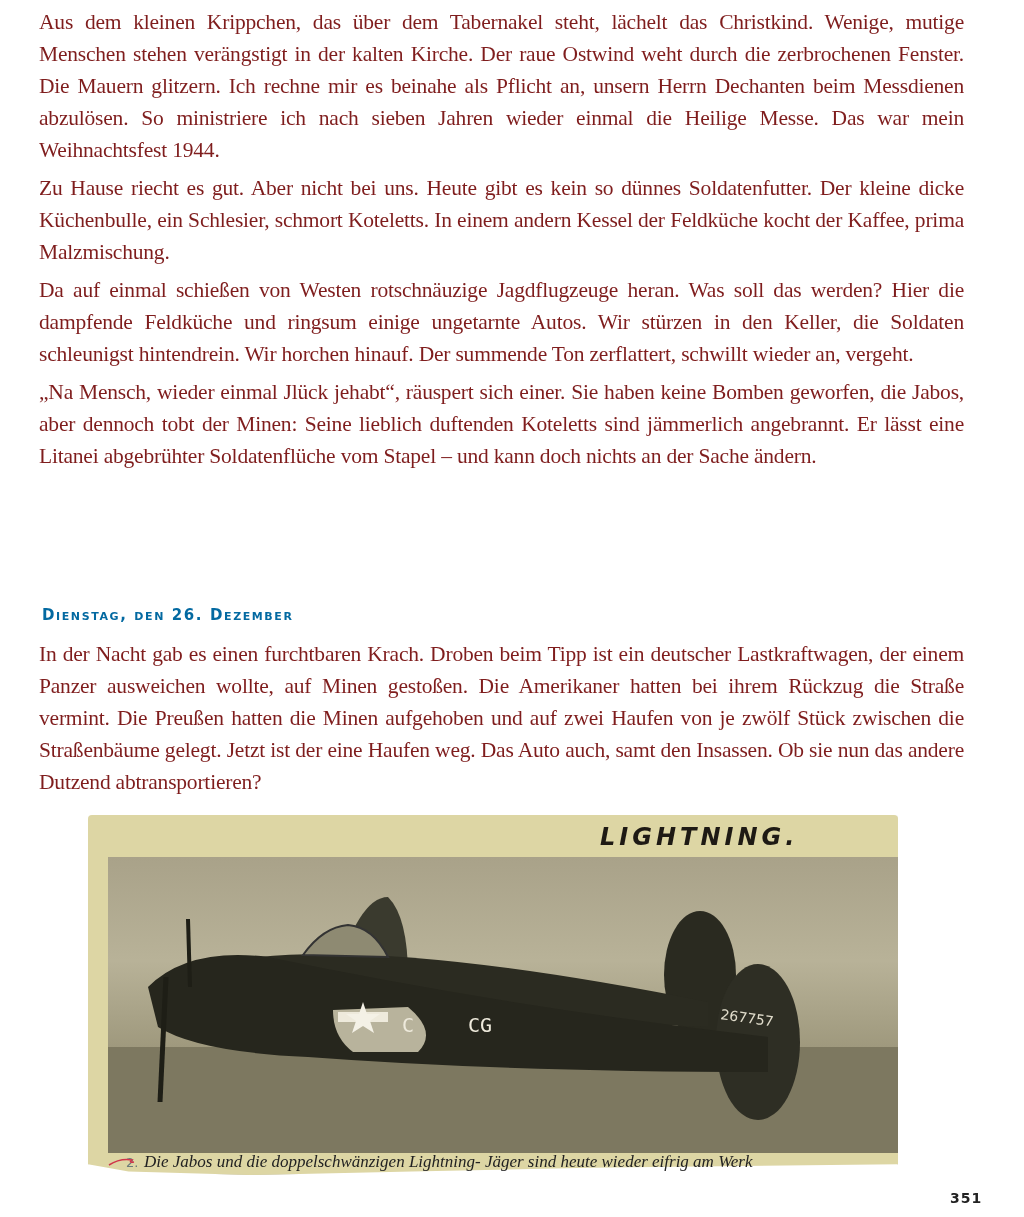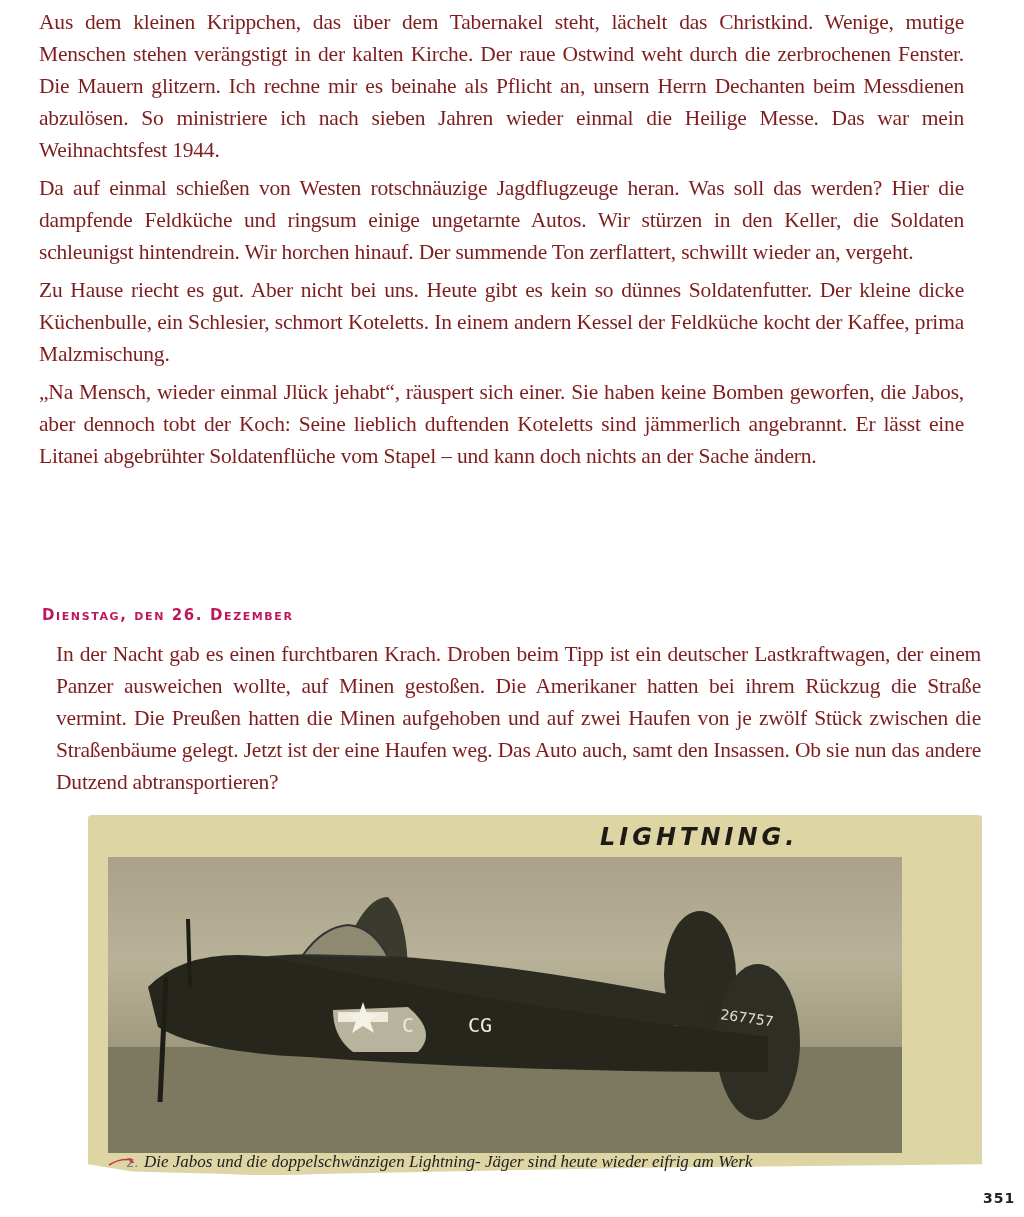--- a/index.html
+++ b/index.html
@@ -8,25 +8,25 @@
   .text-block {
     position: absolute; left: 39px; width: 925px;
     font-family: "Liberation Serif", serif; font-size: 21.5px; line-height: 32px;
     color: #7f1d1d; text-align: justify; letter-spacing: -0.2px;
   }
   .text-block p { margin: 0 0 6px 0; }
   .p1 { top: 6px; }
   .heading {
     position: absolute; left: 42px; top: 606px;
     font-family: "DejaVu Sans", sans-serif; font-weight: bold; font-size: 15px;
-    letter-spacing: 1.6px; color: #be185d; font-variant: small-caps;
+    letter-spacing: 1.6px; color: #0369a1; font-variant: small-caps;
   }
-  .p2 { top: 638px; margin-left: 17px; }
+  .p2 { top: 638px; }
   .photo {
-    position: absolute; left: 88px; top: 815px; width: 894px; height: 360px;
+    position: absolute; left: 88px; top: 815px; width: 810px; height: 360px;
     background: #ddd6a4; border-radius: 4px 4px 2px 8px;
     box-shadow: 1px 2px 3px rgba(80,70,40,0.35);
     clip-path: polygon(0 0, 100% 0, 100% 97%, 62% 98%, 40% 99%, 20% 100%, 5% 99%, 0 97%);
   }
   .photo-inner {
     position: absolute; left: 20px; top: 42px; width: 794px; height: 296px;
     background: linear-gradient(180deg, #a9a289 0%, #b8b298 35%, #9a9478 70%, #858066 100%);
     overflow: hidden;
   }
   .photo-title {
@@ -41,33 +41,32 @@
   .caption-wrap { position: absolute; left: 108px; top: 1152px; width: 870px; height: 22px; text-align: center; }
   .caption-mark { position: absolute; left: 0; top: 2px; width: 30px; height: 14px; }
   .caption {
     position: absolute; left: 36px; top: 0;
     font-family: "Liberation Serif", serif; font-style: italic; font-size: 17px; color: #222;
   }
   .page-number {
     position: absolute; left: 950px; top: 1190px;
     font-family: "DejaVu Sans", sans-serif; font-weight: bold; font-size: 14px; color: #222;
     letter-spacing: 1px;
-    margin-left: 33px;
   }
 </style>
 </head>
 <body>
 
 <div class="page">
 
   <div class="text-block p1">
     <p>Aus dem kleinen Krippchen, das über dem Tabernakel steht, lächelt das Christkind. Wenige, mutige Menschen stehen verängstigt in der kalten Kirche. Der raue Ostwind weht durch die zerbrochenen Fenster. Die Mauern glitzern. Ich rechne mir es beinahe als Pflicht an, unsern Herrn Dechanten beim Messdienen abzulösen. So ministriere ich nach sieben Jahren wieder einmal die Heilige Messe. Das war mein Weihnachtsfest 1944.</p>
+    <p>Zu Hause riecht es gut. Aber nicht bei uns. Heute gibt es kein so dünnes Soldatenfutter. Der kleine dicke Küchenbulle, ein Schlesier, schmort Koteletts. In einem andern Kessel der Feldküche kocht der Kaffee, prima Malzmischung.</p>
     <p>Da auf einmal schießen von Westen rotschnäuzige Jagdflugzeuge heran. Was soll das werden? Hier die dampfende Feldküche und ringsum einige ungetarnte Autos. Wir stürzen in den Keller, die Soldaten schleunigst hintendrein. Wir horchen hinauf. Der summende Ton zerflattert, schwillt wieder an, vergeht.</p>
-    <p>Zu Hause riecht es gut. Aber nicht bei uns. Heute gibt es kein so dünnes Soldatenfutter. Der kleine dicke Küchenbulle, ein Schlesier, schmort Koteletts. In einem andern Kessel der Feldküche kocht der Kaffee, prima Malzmischung.</p>
-    <p>„Na Mensch, wieder einmal Jlück jehabt“, räuspert sich einer. Sie haben keine Bomben geworfen, die Jabos, aber dennoch tobt der Koch: Seine lieblich duftenden Koteletts sind jämmerlich angebrannt. Er lässt eine Litanei abgebrühter Soldatenflüche vom Stapel – und kann doch nichts an der Sache ändern.</p>
+    <p>„Na Mensch, wieder einmal Jlück jehabt“, räuspert sich einer. Sie haben keine Bomben geworfen, die Jabos, aber dennoch tobt der Minen: Seine lieblich duftenden Koteletts sind jämmerlich angebrannt. Er lässt eine Litanei abgebrühter Soldatenflüche vom Stapel – und kann doch nichts an der Sache ändern.</p>
   </div>
 
   <div class="heading">Dienstag, den 26. Dezember</div>
 
   <div class="text-block p2">
     <p>In der Nacht gab es einen furchtbaren Krach. Droben beim Tipp ist ein deutscher Lastkraftwagen, der einem Panzer ausweichen wollte, auf Minen gestoßen. Die Amerikaner hatten bei ihrem Rückzug die Straße vermint. Die Preußen hatten die Minen aufgehoben und auf zwei Haufen von je zwölf Stück zwischen die Straßenbäume gelegt. Jetzt ist der eine Haufen weg. Das Auto auch, samt den Insassen. Ob sie nun das andere Dutzend abtransportieren?</p>
   </div>
 
   <div class="photo">
     <div class="photo-title">LIGHTNING.</div>

